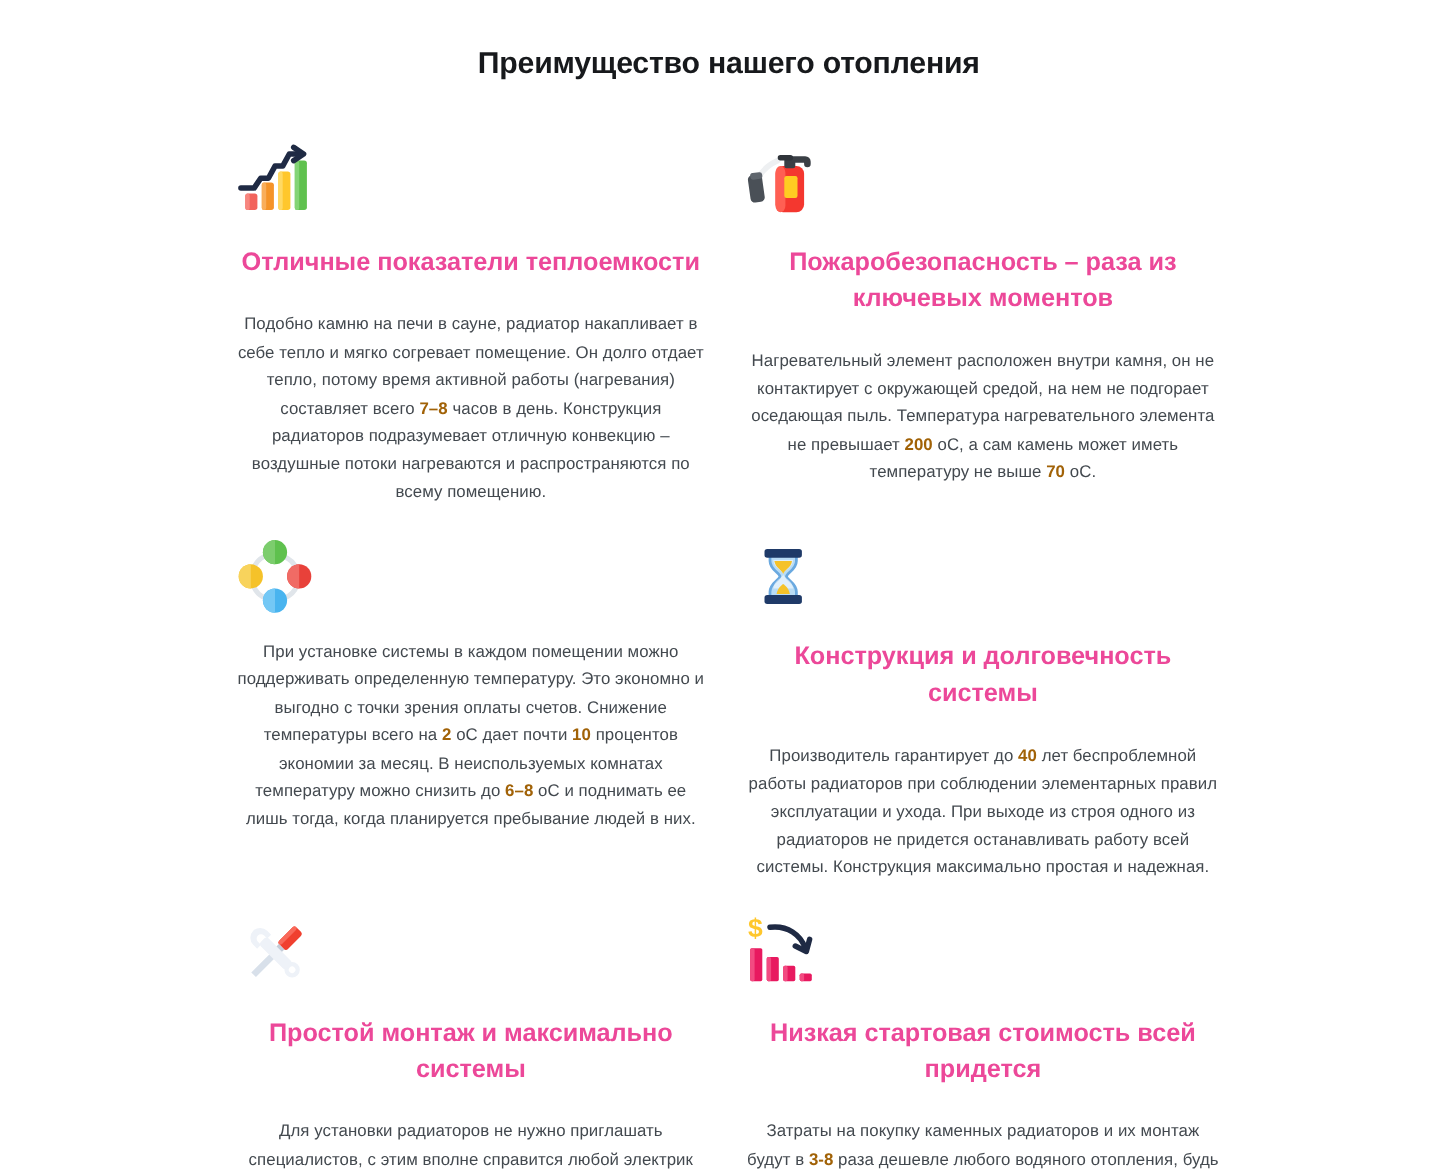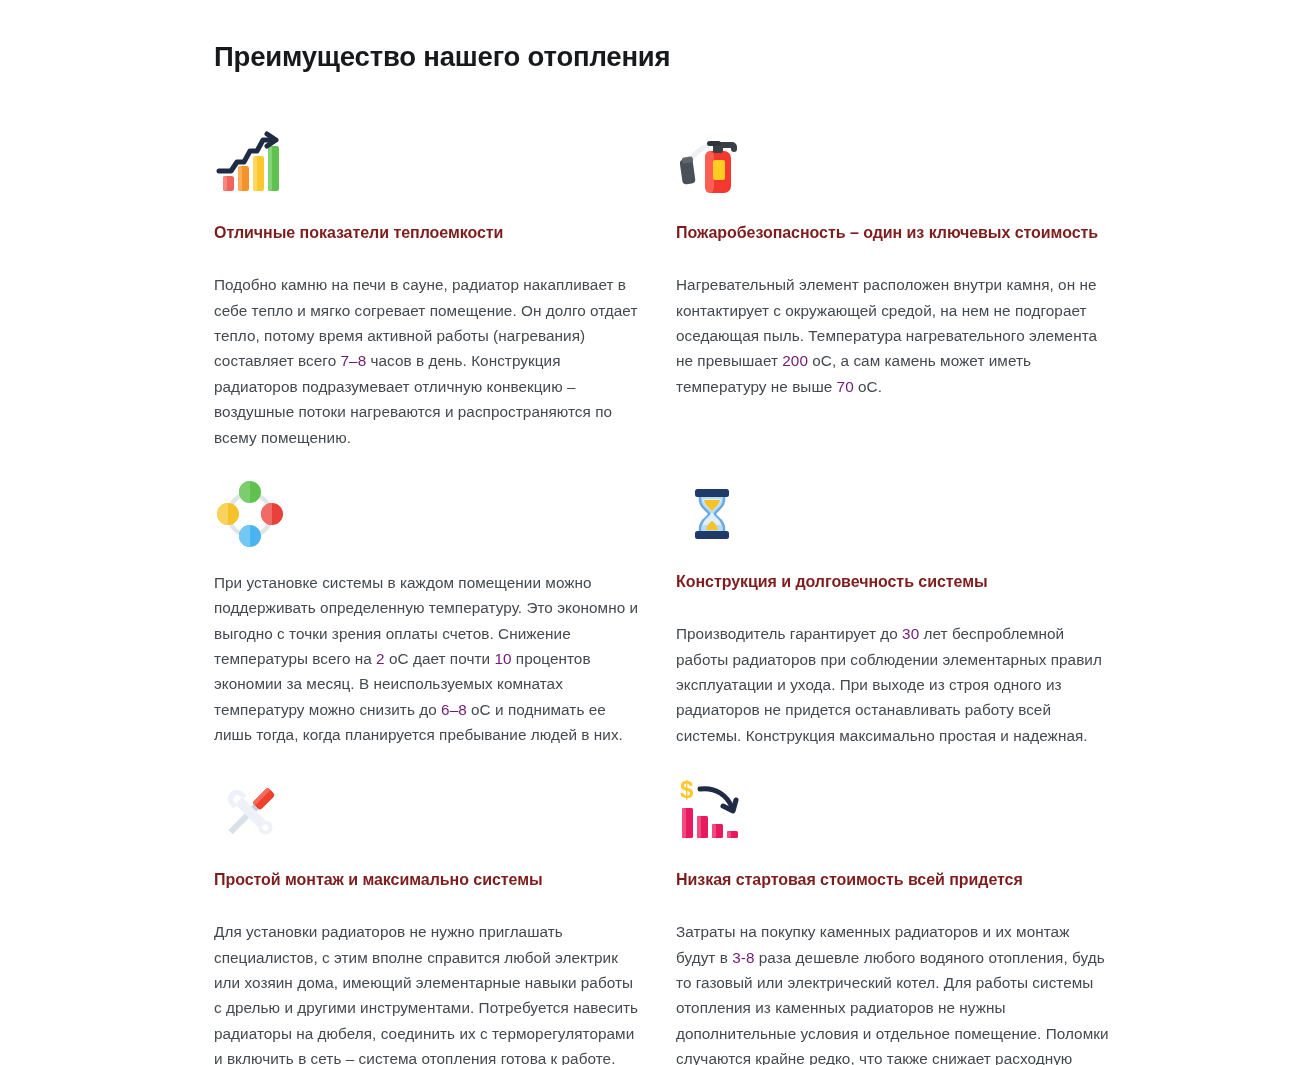--- a/index.html
+++ b/index.html
@@ -14,20 +14,21 @@
     font-family: "Liberation Sans", sans-serif;
     color: #2c3338;
     overflow: hidden;
   }
   .page {
     position: relative;
     width: 1301px;
     height: 768px;
     box-sizing: border-box;
     padding: 40px 190px 0 214px;
+    text-align: center;
   }
   .page-title {
     font-size: 27.5px;
     font-weight: bold;
     letter-spacing: -0.2px;
     color: #17191c;
     margin: 0 0 56px 0;
     line-height: 1.2;
   }
   .grid {
@@ -48,37 +49,37 @@
     height: 72px;
     margin-bottom: 20px;
     position: relative;
   }
   .card-icon svg {
     display: block;
     width: 72px;
     height: 72px;
   }
   .card-title {
-    font-size: 16px;
+    font-size: 23px;
     font-weight: bold;
-    color: #7f1d1d;
+    color: #ec4899;
     line-height: 1.45;
     margin: 0 0 28px 0;
     letter-spacing: -0.05px;
   }
   .card-body {
     font-size: 15.3px;
     line-height: 1.66;
     color: #43494f;
     margin: 0;
     letter-spacing: 0.05px;
   }
   .card-body b {
-    font-weight: normal;
-    color: #701a75;
+    font-weight: bold;
+    color: #a16207;
   }
   
   .row-1 .card-icon { margin-top: 0; }
   .row-2 .card-icon { margin-top: 28px; }
   .row-3 .card-icon { margin-top: 28px; }
 </style>
 </head>
 <body>
 
 <div class="page">
@@ -113,21 +114,21 @@
           <rect x="5" y="30" width="13" height="25" rx="4" fill="#4a5057" transform="rotate(-8 11 42)"></rect>
           <rect x="6" y="28" width="11" height="6" rx="2.5" fill="#60666e" transform="rotate(-8 11 31)"></rect>
           <rect x="29" y="22" width="26" height="42" rx="7" fill="#f4372f"></rect>
           <rect x="29" y="22" width="9" height="42" rx="6" fill="#ff5f53"></rect>
           <rect x="37" y="31" width="12" height="20" rx="2" fill="#ffcc22"></rect>
           <rect x="37" y="15" width="10" height="9" rx="2" fill="#3a3f45"></rect>
           <path d="M44 13 h12 a5 5 0 0 1 5 5 v2 a3 3 0 0 1 -6 0 v-1 h-11 z" fill="#3a3f45"></path>
           <rect x="31" y="12" width="14" height="5" rx="2.5" fill="#2f343a"></rect>
         </svg>
       </div>
-      <div class="card-title">Пожаробезопасность – один из ключевых стоимость</div>
+      <div class="card-title">Пожаробезопасность – раза из ключевых моментов</div>
       <p class="card-body">Нагревательный элемент расположен внутри камня, он не контактирует с окружающей средой, на нем не подгорает оседающая пыль. Температура нагревательного элемента не превышает <b>200</b> оС, а сам камень может иметь температуру не выше <b>70</b> оС.</p>
     </div>
 
     <div class="card col-left row-2">
       <div class="card-icon">
         <svg viewBox="0 0 72 72" xmlns="http://www.w3.org/2000/svg">
           <path d="M44 18 C50 20 54 25 56 30" fill="none" stroke="#e0e5ea" stroke-width="4.5" stroke-linecap="round"></path>
           <path d="M56 44 C54 50 49 54 44 56" fill="none" stroke="#e0e5ea" stroke-width="4.5" stroke-linecap="round"></path>
           <path d="M28 56 C22 54 18 49 16 44" fill="none" stroke="#e0e5ea" stroke-width="4.5" stroke-linecap="round"></path>
           <path d="M16 30 C18 24 23 19 28 17" fill="none" stroke="#e0e5ea" stroke-width="4.5" stroke-linecap="round"></path>
@@ -149,21 +150,21 @@
         <svg viewBox="0 0 72 72" xmlns="http://www.w3.org/2000/svg">
           <path d="M24 16 h24 v6 c0 8 -9 11 -9 14 s9 6 9 14 v6 h-24 v-6 c0 -8 9 -11 9 -14 s-9 -6 -9 -14 z" fill="#b9dcf5" stroke="#6aa9e0" stroke-width="2.5"></path>
           <path d="M27 21 h18 c0 7 -9 10 -9 13 s9 6 9 13 h-18 c0 -7 9 -10 9 -13 s-9 -6 -9 -13 z" fill="#ffffff" opacity="0.55"></path>
           <path d="M28 22 h16 c-0.5 6 -8 9 -8 12 c0 -3 -7.5 -6 -8 -12 z" fill="#f5c229"></path>
           <path d="M30 52 h12 c-1 -6 -6 -9 -6 -9 s-5 3 -6 9 z" fill="#f5c229"></path>
           <rect x="19" y="11" width="34" height="8" rx="2.5" fill="#1f3a68"></rect>
           <rect x="19" y="53" width="34" height="8" rx="2.5" fill="#1f3a68"></rect>
         </svg>
       </div>
       <div class="card-title">Конструкция и долговечность системы</div>
-      <p class="card-body">Производитель гарантирует до <b>30</b> лет беспроблемной работы радиаторов при соблюдении элементарных правил эксплуатации и ухода. При выходе из строя одного из радиаторов не придется останавливать работу всей системы. Конструкция максимально простая и надежная.</p>
+      <p class="card-body">Производитель гарантирует до <b>40</b> лет беспроблемной работы радиаторов при соблюдении элементарных правил эксплуатации и ухода. При выходе из строя одного из радиаторов не придется останавливать работу всей системы. Конструкция максимально простая и надежная.</p>
     </div>
 
     <div class="card col-left row-3">
       <div class="card-icon">
         <svg viewBox="0 0 72 72" xmlns="http://www.w3.org/2000/svg">
           <g transform="rotate(45 36 36)">
             <rect x="31" y="6" width="11" height="22" rx="3" fill="#f0402f"></rect>
             <rect x="31" y="6" width="4" height="22" rx="2" fill="#f9695a"></rect>
             <rect x="33" y="28" width="7" height="8" fill="#c3ccd8"></rect>
             <rect x="33.5" y="36" width="6" height="28" fill="#d8e0ea"></rect>

